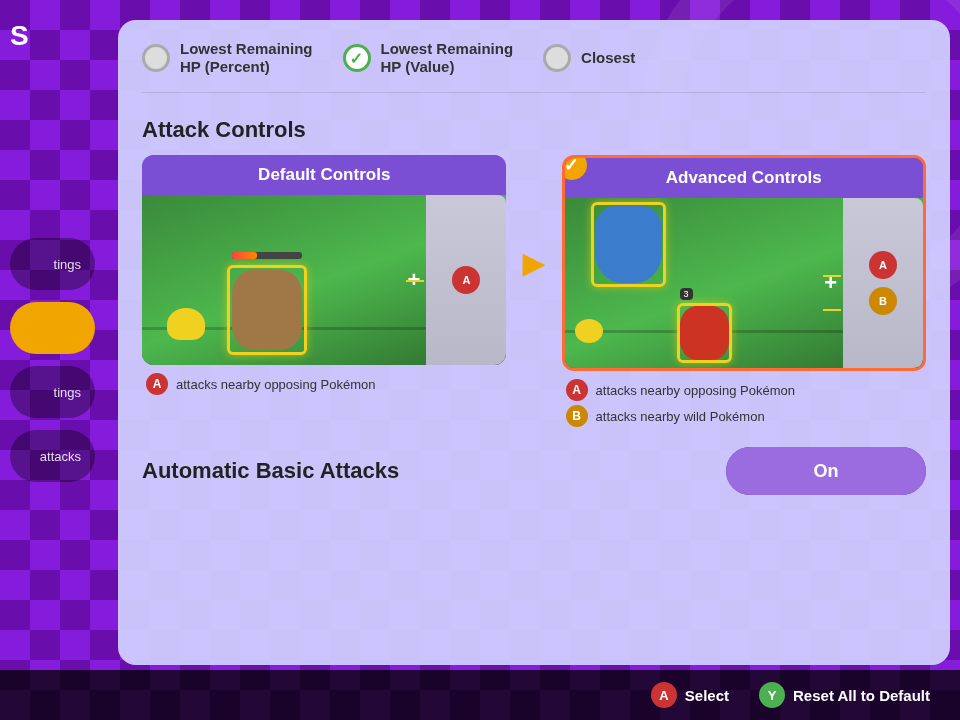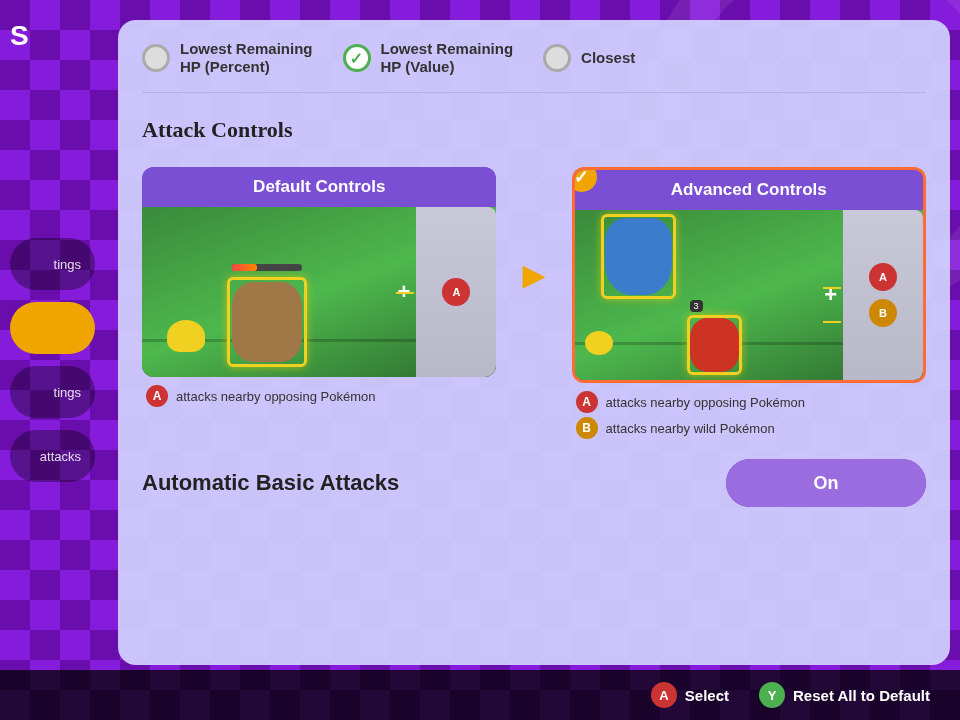--- a/index.html
+++ b/index.html
@@ -138,28 +138,27 @@
       font-weight: 600;
       color: #333;
       line-height: 1.2;
     }
 
     
     .section-title {
       font-size: 22px;
       font-weight: bold;
       color: #222;
-      margin-bottom: 24px;
-      font-family: Liberation Serif, serif;
+      margin-bottom: 12px;
     }
 
     
     .attack-controls-row {
       display: flex;
-      gap: 26px;
+      gap: 16px;
       align-items: flex-start;
       margin-bottom: 20px;
     }
 
     .control-card {
       flex: 1;
       border-radius: 12px;
       overflow: hidden;
       background: #6a3cbf;
       position: relative;

